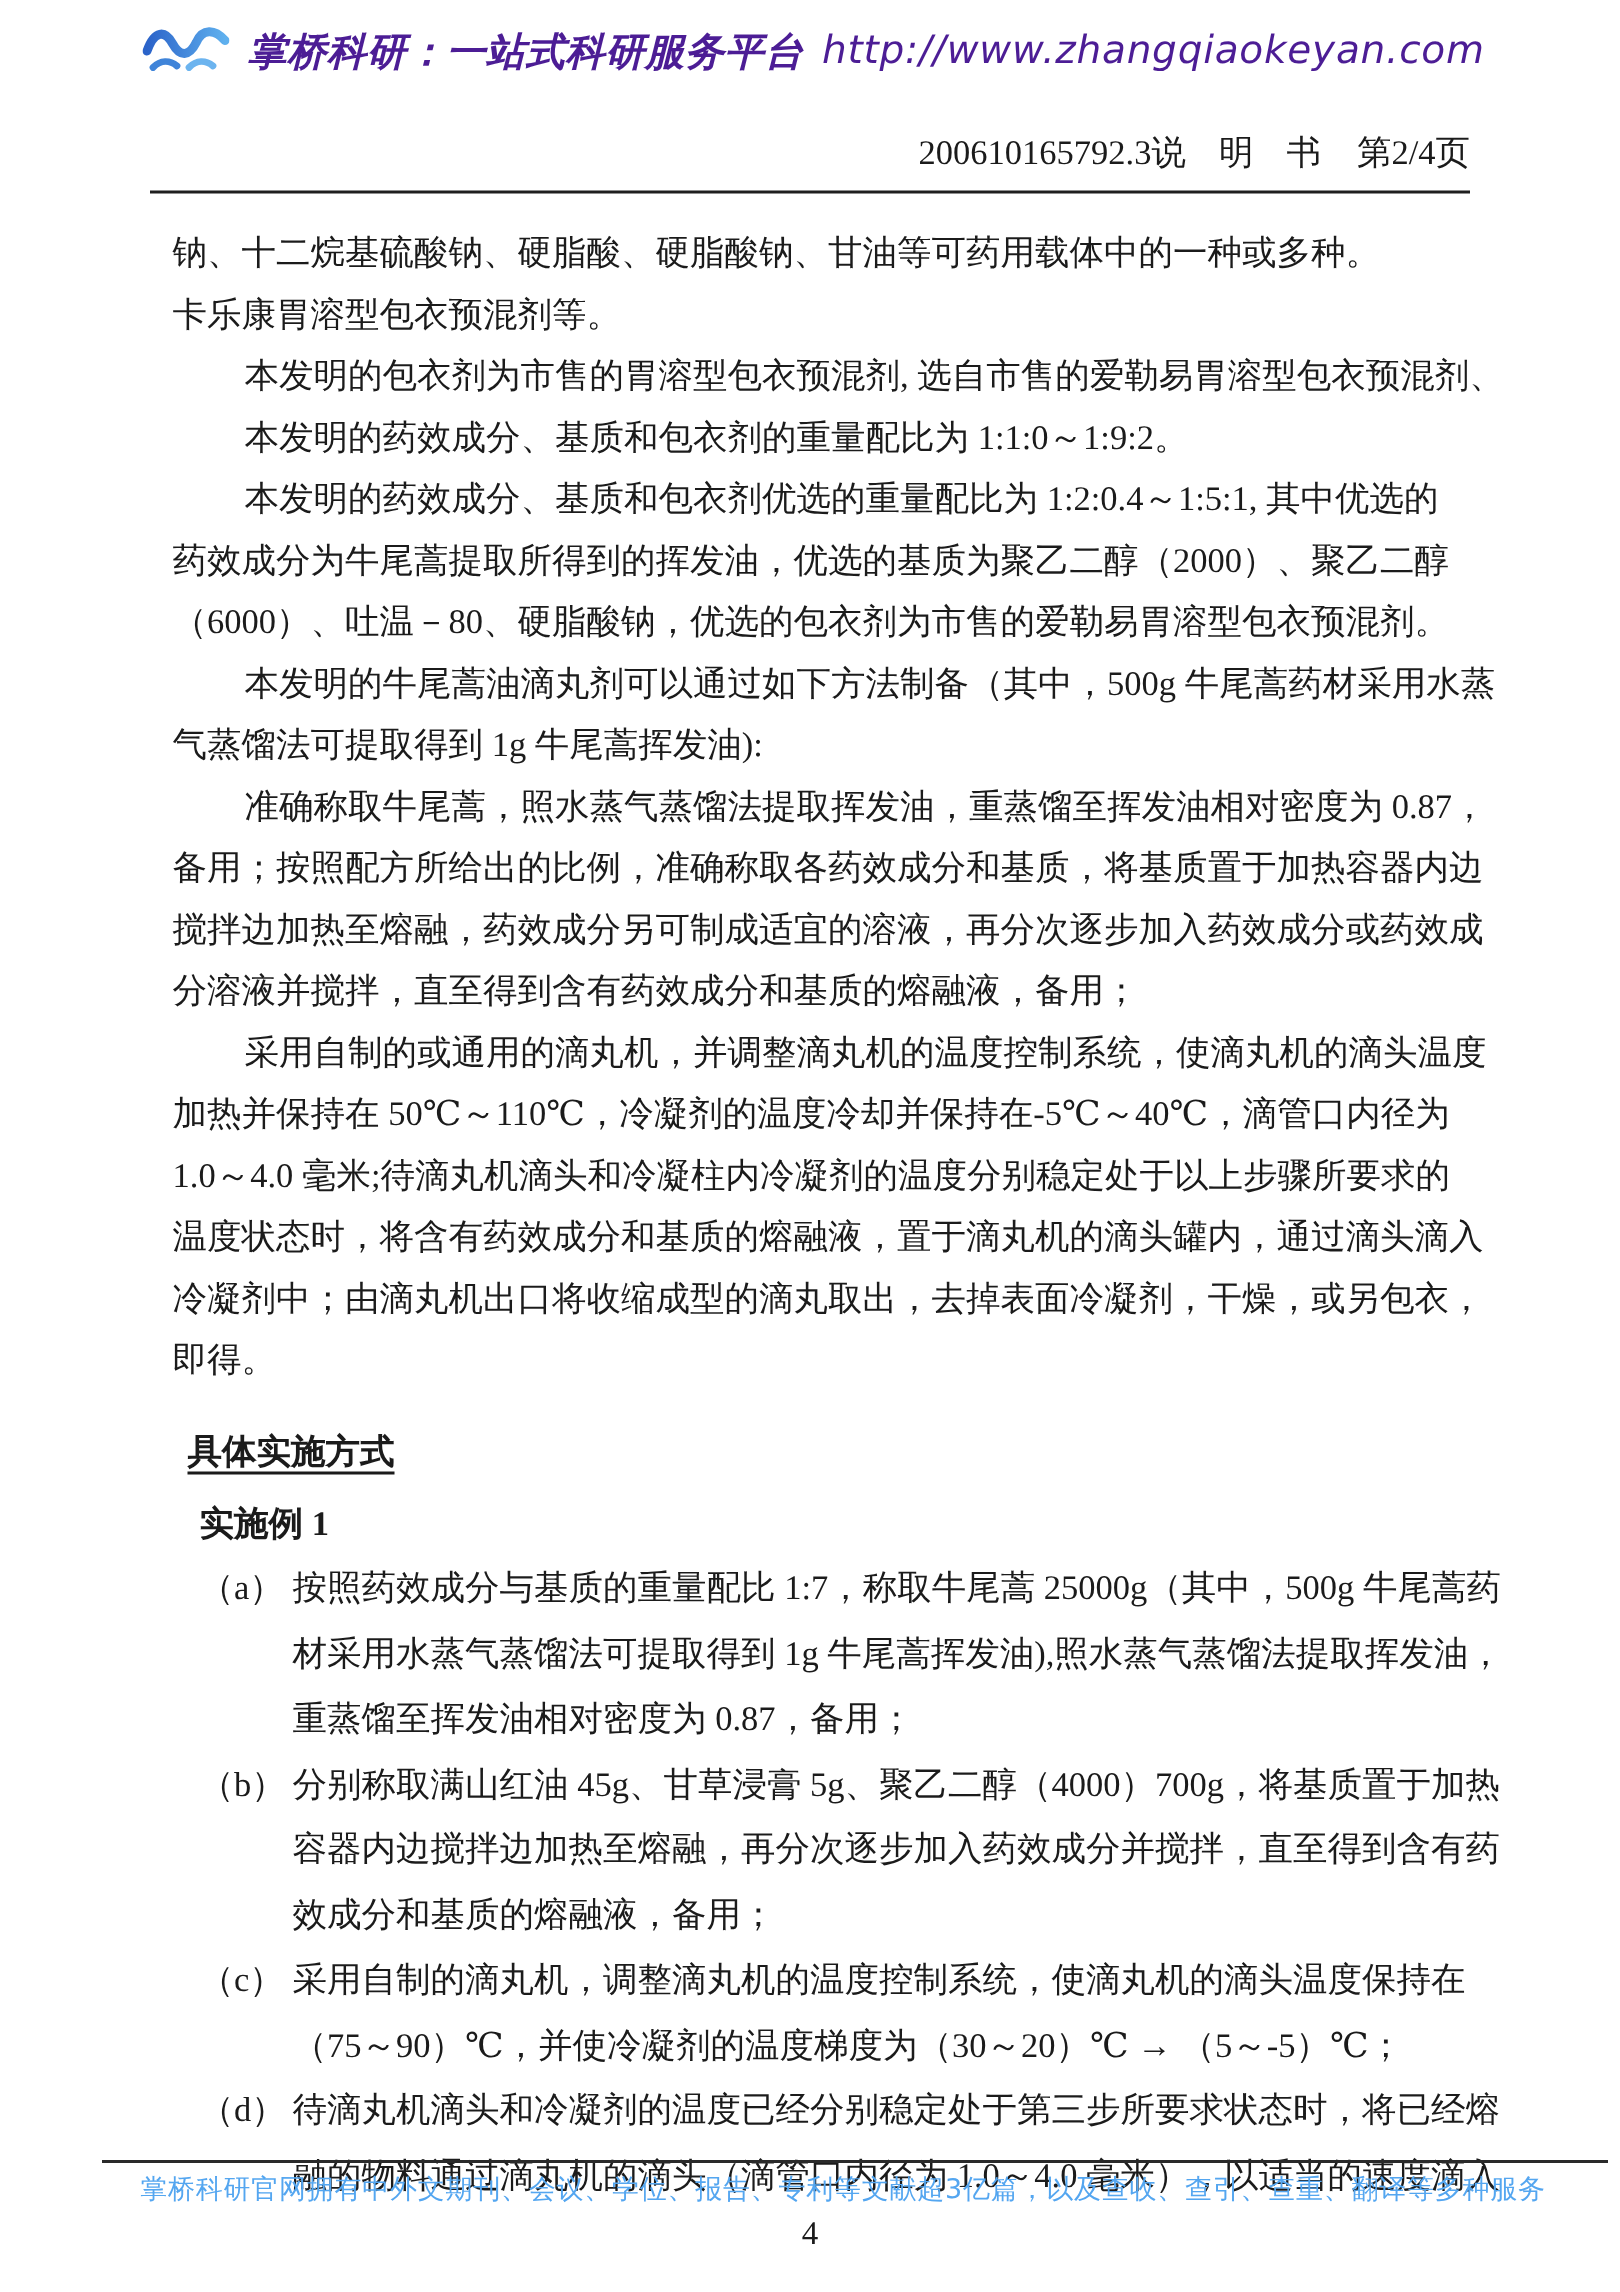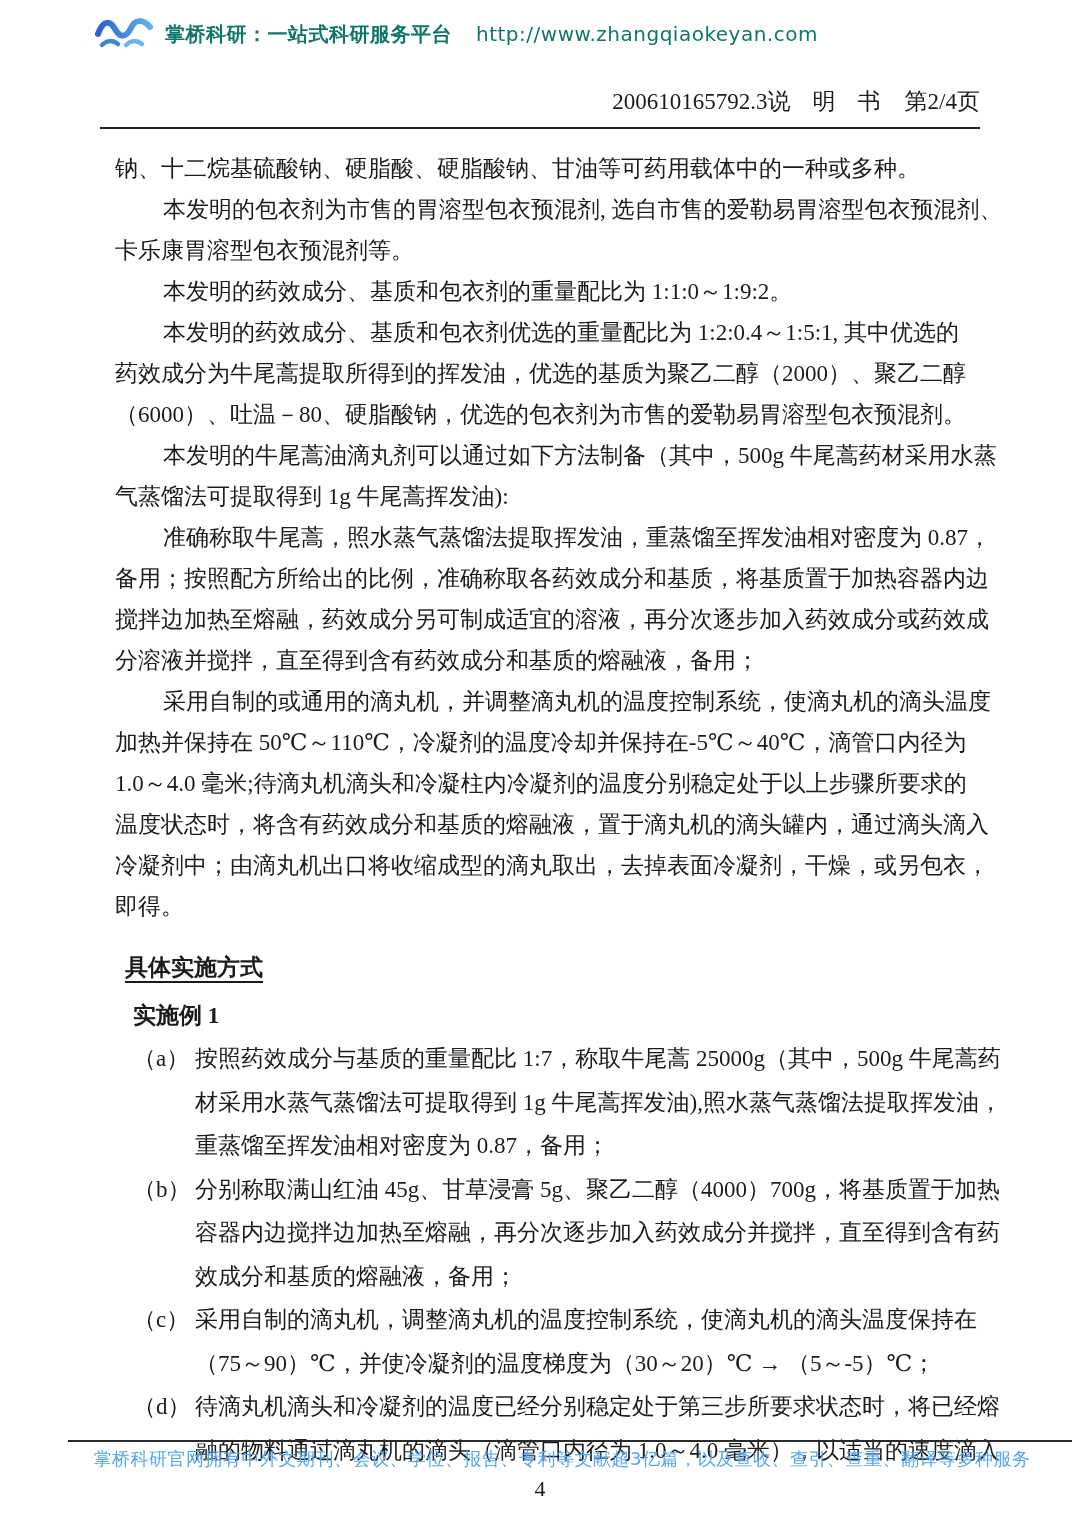--- a/index.html
+++ b/index.html
@@ -5,23 +5,23 @@
   html,body { margin:0; padding:0; background:#ffffff; }
   .page {
     position:relative; width:1080px; height:1528px; background:#ffffff;
     font-family:"Liberation Serif","DejaVu Serif",serif; color:#1b1b1b; overflow:hidden;
   }
   
   .brand { position:absolute; top:12px; left:95px; height:44px; display:flex; align-items:center; gap:12px; }
   .brand .logo { width:58px; height:42px; display:inline-block; }
   .brand-text, .brand-url {
     font-family:"DejaVu Sans","Liberation Sans",sans-serif;
-    font-size:20px; font-weight:600; color:#0f766e; text-decoration:none; letter-spacing:0.5px;
+    font-size:26px; font-weight:600; color:#4c1d95; text-decoration:none; letter-spacing:0.5px;font-style:italic;
   }
-  .brand-url { font-weight:500; margin-left:12px; }
+  .brand-url { font-weight:500; margin-left:0; }
   
   .doc-head {
     position:absolute; top:86px; left:100px; width:880px;
     display:flex; justify-content:flex-end; align-items:baseline; font-size:23px;
   }
   .doc-type { letter-spacing:22px; }
   .page-info { margin-left:2px; }
   .head-rule { position:absolute; top:127px; left:100px; width:880px; border-top:2px solid #1f1f1f; }
   
   .doc-body { position:absolute; top:148px; left:115px; width:860px; font-size:23px; }
@@ -72,22 +72,22 @@
     <span>200610165792.3</span>
     <span>
       <span class="doc-type">说明书</span><span class="page-info">第2/4页</span>
     </span>
   </div>
   <div class="head-rule"></div>
 
   <main class="doc-body">
     <div id="body-lines">
         <div class="bline">钠、十二烷基硫酸钠、硬脂酸、硬脂酸钠、甘油等可药用载体中的一种或多种。</div>
+        <div class="bline">卡乐康胃溶型包衣预混剂等。</div>
         <div class="bline indent">本发明的包衣剂为市售的胃溶型包衣预混剂, 选自市售的爱勒易胃溶型包衣预混剂、</div>
-        <div class="bline">卡乐康胃溶型包衣预混剂等。</div>
         <div class="bline indent">本发明的药效成分、基质和包衣剂的重量配比为 1:1:0～1:9:2。</div>
         <div class="bline indent">本发明的药效成分、基质和包衣剂优选的重量配比为 1:2:0.4～1:5:1, 其中优选的</div>
         <div class="bline">药效成分为牛尾蒿提取所得到的挥发油，优选的基质为聚乙二醇（2000）、聚乙二醇</div>
         <div class="bline">（6000）、吐温－80、硬脂酸钠，优选的包衣剂为市售的爱勒易胃溶型包衣预混剂。</div>
         <div class="bline indent">本发明的牛尾蒿油滴丸剂可以通过如下方法制备（其中，500g 牛尾蒿药材采用水蒸</div>
         <div class="bline">气蒸馏法可提取得到 1g 牛尾蒿挥发油):</div>
         <div class="bline indent">准确称取牛尾蒿，照水蒸气蒸馏法提取挥发油，重蒸馏至挥发油相对密度为 0.87，</div>
         <div class="bline">备用；按照配方所给出的比例，准确称取各药效成分和基质，将基质置于加热容器内边</div>
         <div class="bline">搅拌边加热至熔融，药效成分另可制成适宜的溶液，再分次逐步加入药效成分或药效成</div>
         <div class="bline">分溶液并搅拌，直至得到含有药效成分和基质的熔融液，备用；</div>

